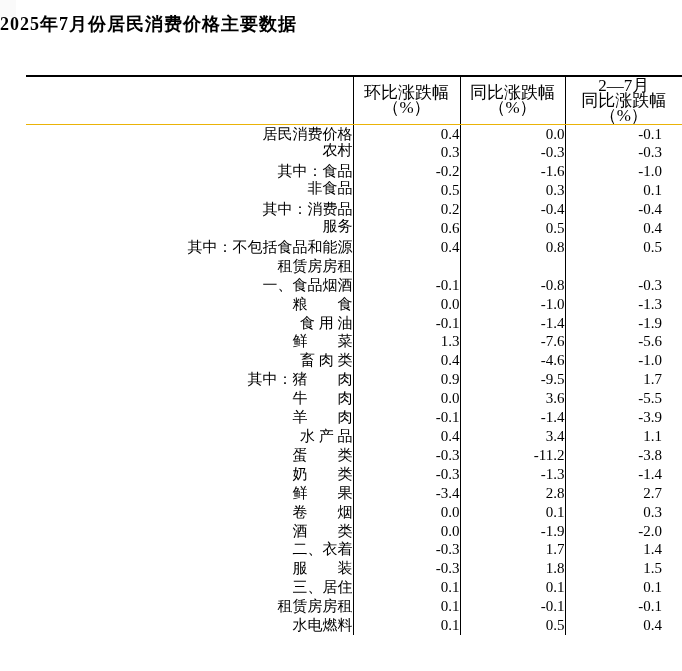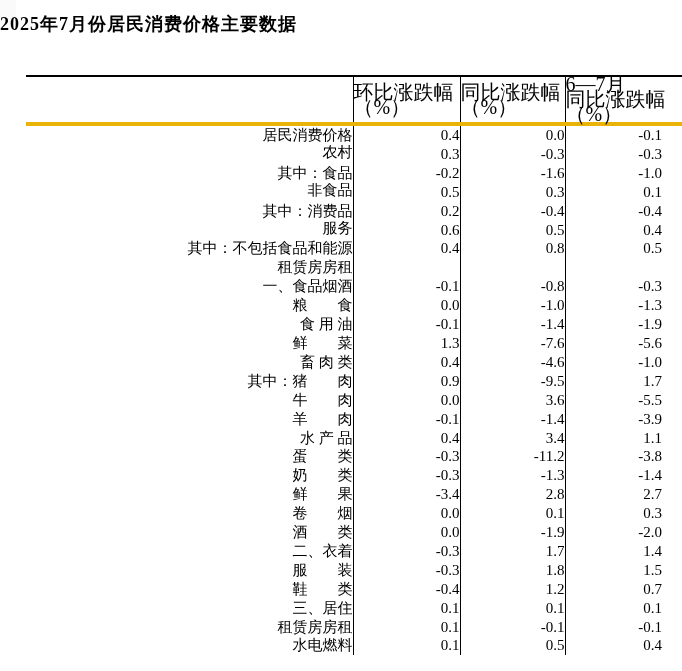--- a/index.html
+++ b/index.html
@@ -27,26 +27,26 @@
     left: 26px; top: 75px;
     width: 656px;
   }
   table.cpi {
     width: 656px;
     border-collapse: collapse;
     table-layout: fixed;
     border-top: 2.5px solid #000;
   }
   table.cpi th {
-    border-bottom: 4px solid #eab308;
+    border-bottom: 1px solid #eab308;
     height: 48px;
     font-weight: normal;
-    font-size: 20px;
+    font-size: 17px;
     line-height: 15px;
-    text-align: left;
+    text-align: center;
     vertical-align: middle;
     padding: 0;
   }
   .vline { border-left: 1px solid #000; }
   table.cpi td {
     height: 18.9px;
     padding: 0;
     font-size: 15px;
     line-height: 18.9px;
     white-space: nowrap;
@@ -84,21 +84,21 @@
         <th></th>
         <th class="vline">
           <div>环比涨跌幅</div>
           <div>（%）</div>
         </th>
         <th class="vline">
           <div>同比涨跌幅</div>
           <div>（%）</div>
         </th>
         <th class="vline">
-          <div>6—7月</div>
+          <div>2—7月</div>
           <div>同比涨跌幅</div>
           <div>（%）</div>
         </th>
       </tr>
     </thead>
     <tbody>
         <tr>
           <td class="lbl i0">居民消费价格</td>
           <td class="num vline">0.4</td>
           <td class="num vline">0.0</td>
@@ -236,26 +236,20 @@
           <td class="num vline">1.7</td>
           <td class="num vline last">1.4</td>
         </tr>
         <tr>
           <td class="lbl b1">服　　装</td>
           <td class="num vline">-0.3</td>
           <td class="num vline">1.8</td>
           <td class="num vline last">1.5</td>
         </tr>
         <tr>
-          <td class="lbl b1">鞋　　类</td>
-          <td class="num vline">-0.4</td>
-          <td class="num vline">1.2</td>
-          <td class="num vline last">0.7</td>
-        </tr>
-        <tr>
           <td class="lbl i0">三、居住</td>
           <td class="num vline">0.1</td>
           <td class="num vline">0.1</td>
           <td class="num vline last">0.1</td>
         </tr>
         <tr>
           <td class="lbl b1">租赁房房租</td>
           <td class="num vline">0.1</td>
           <td class="num vline">-0.1</td>
           <td class="num vline last">-0.1</td>

